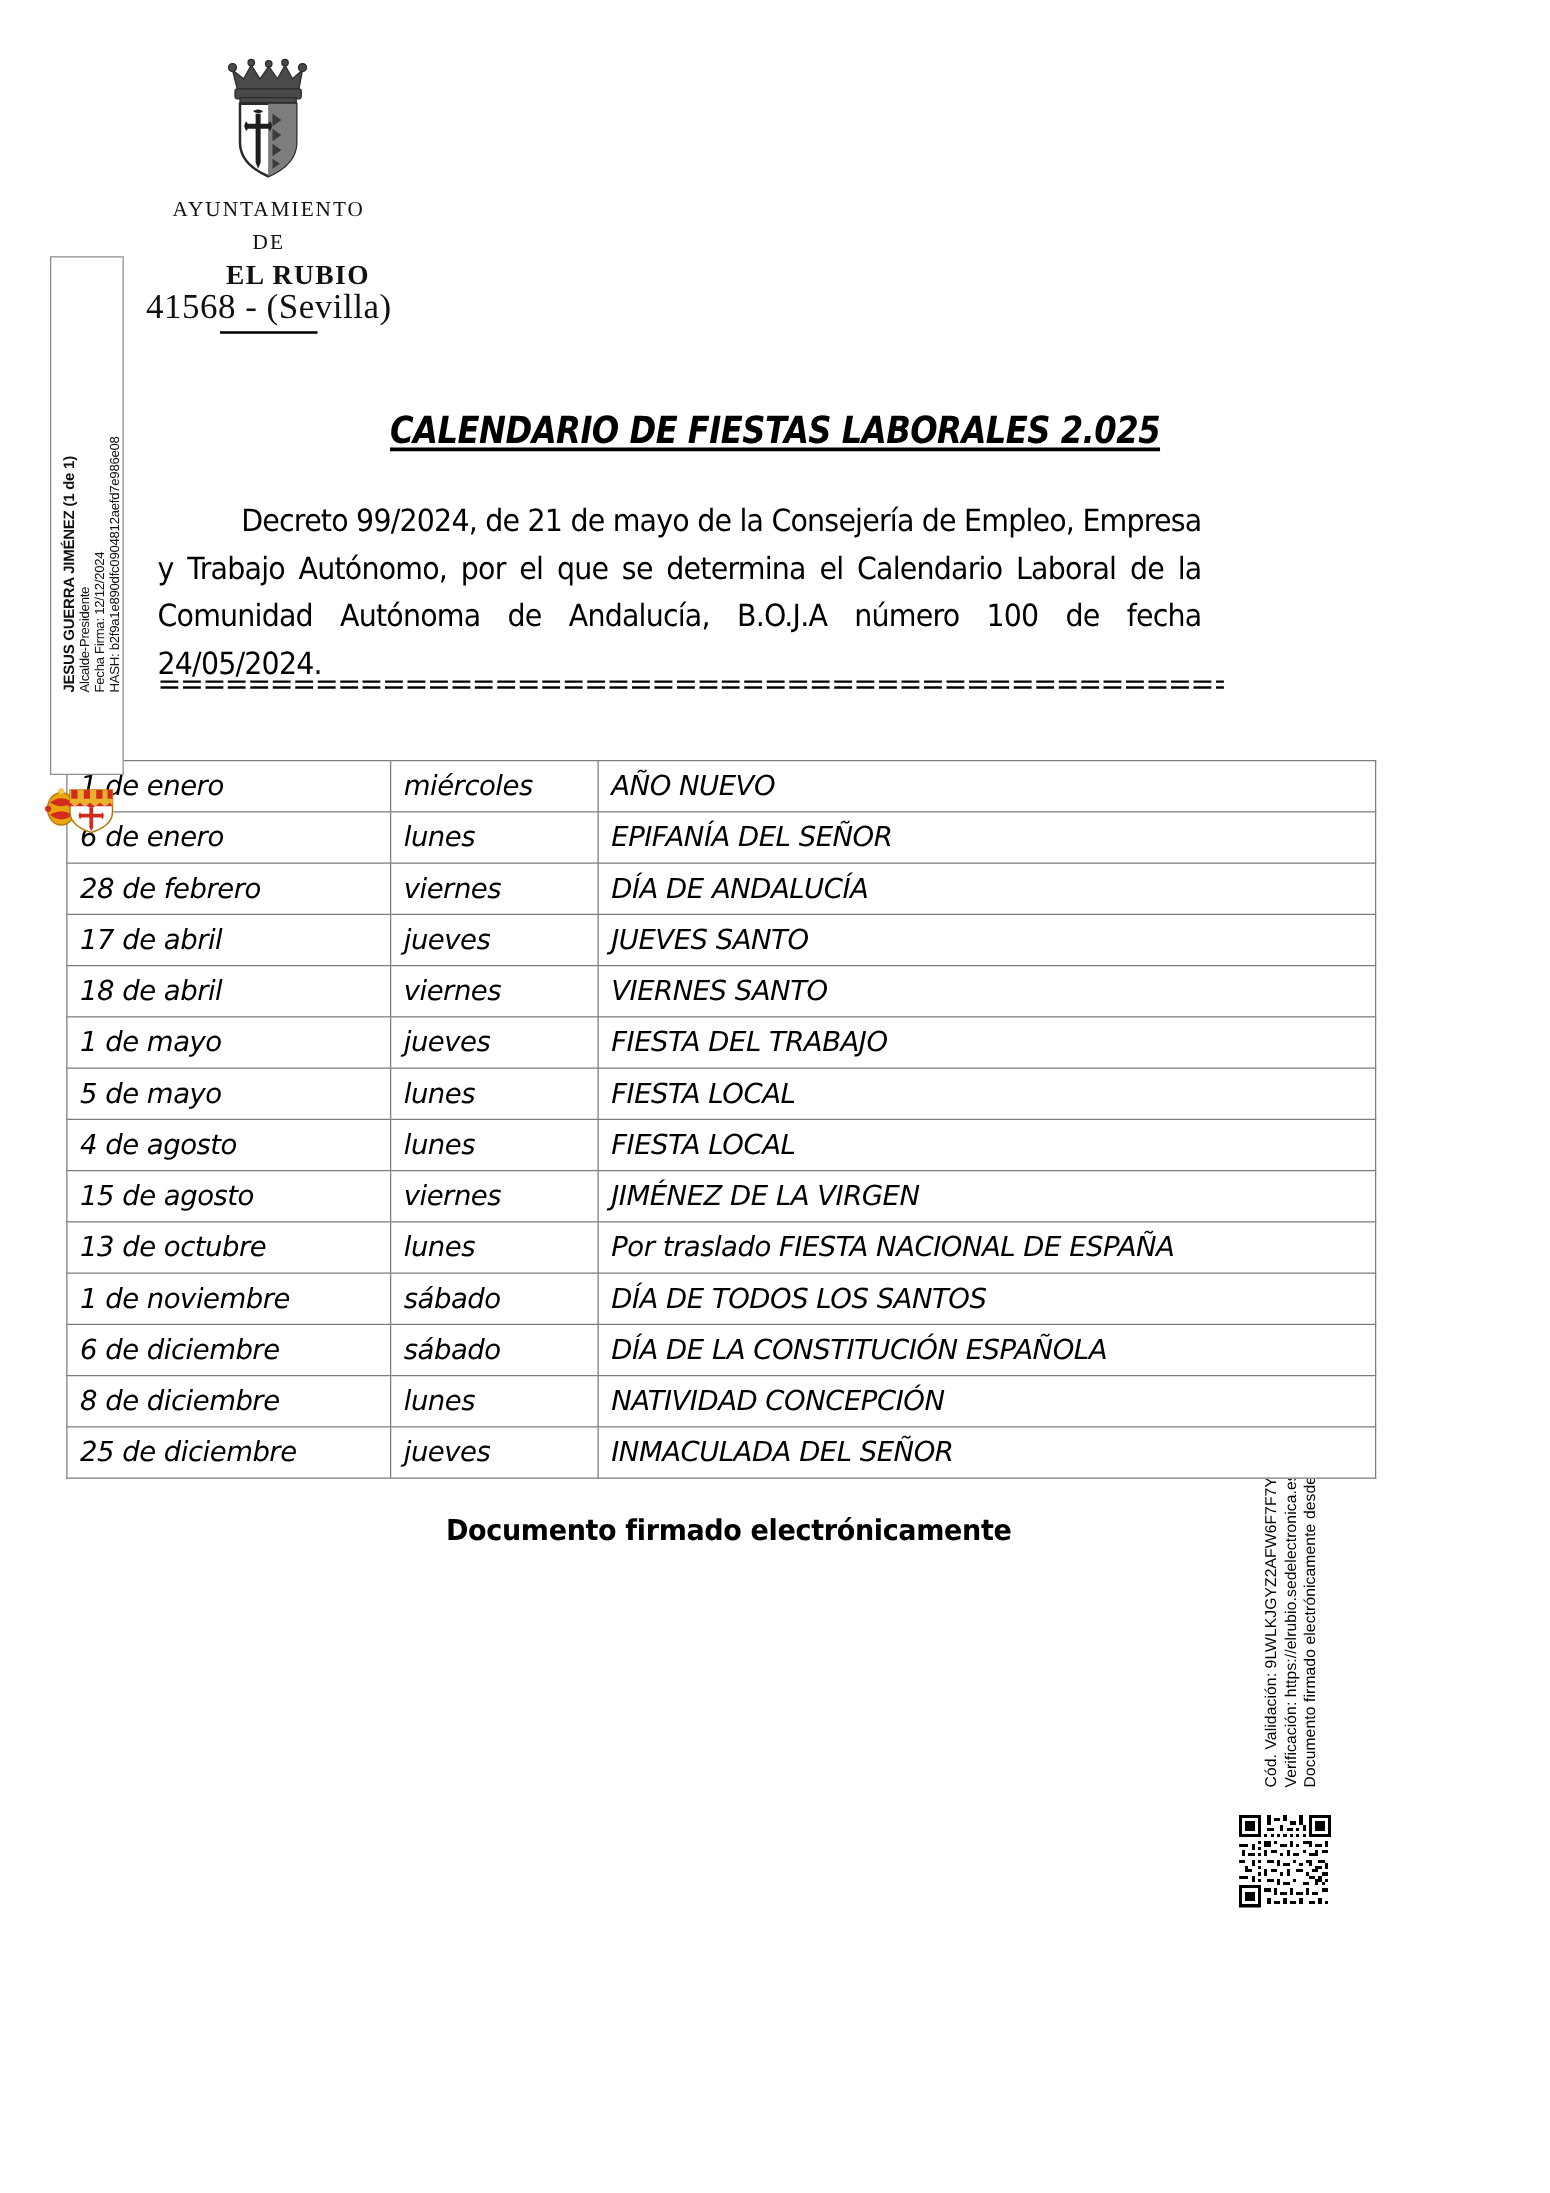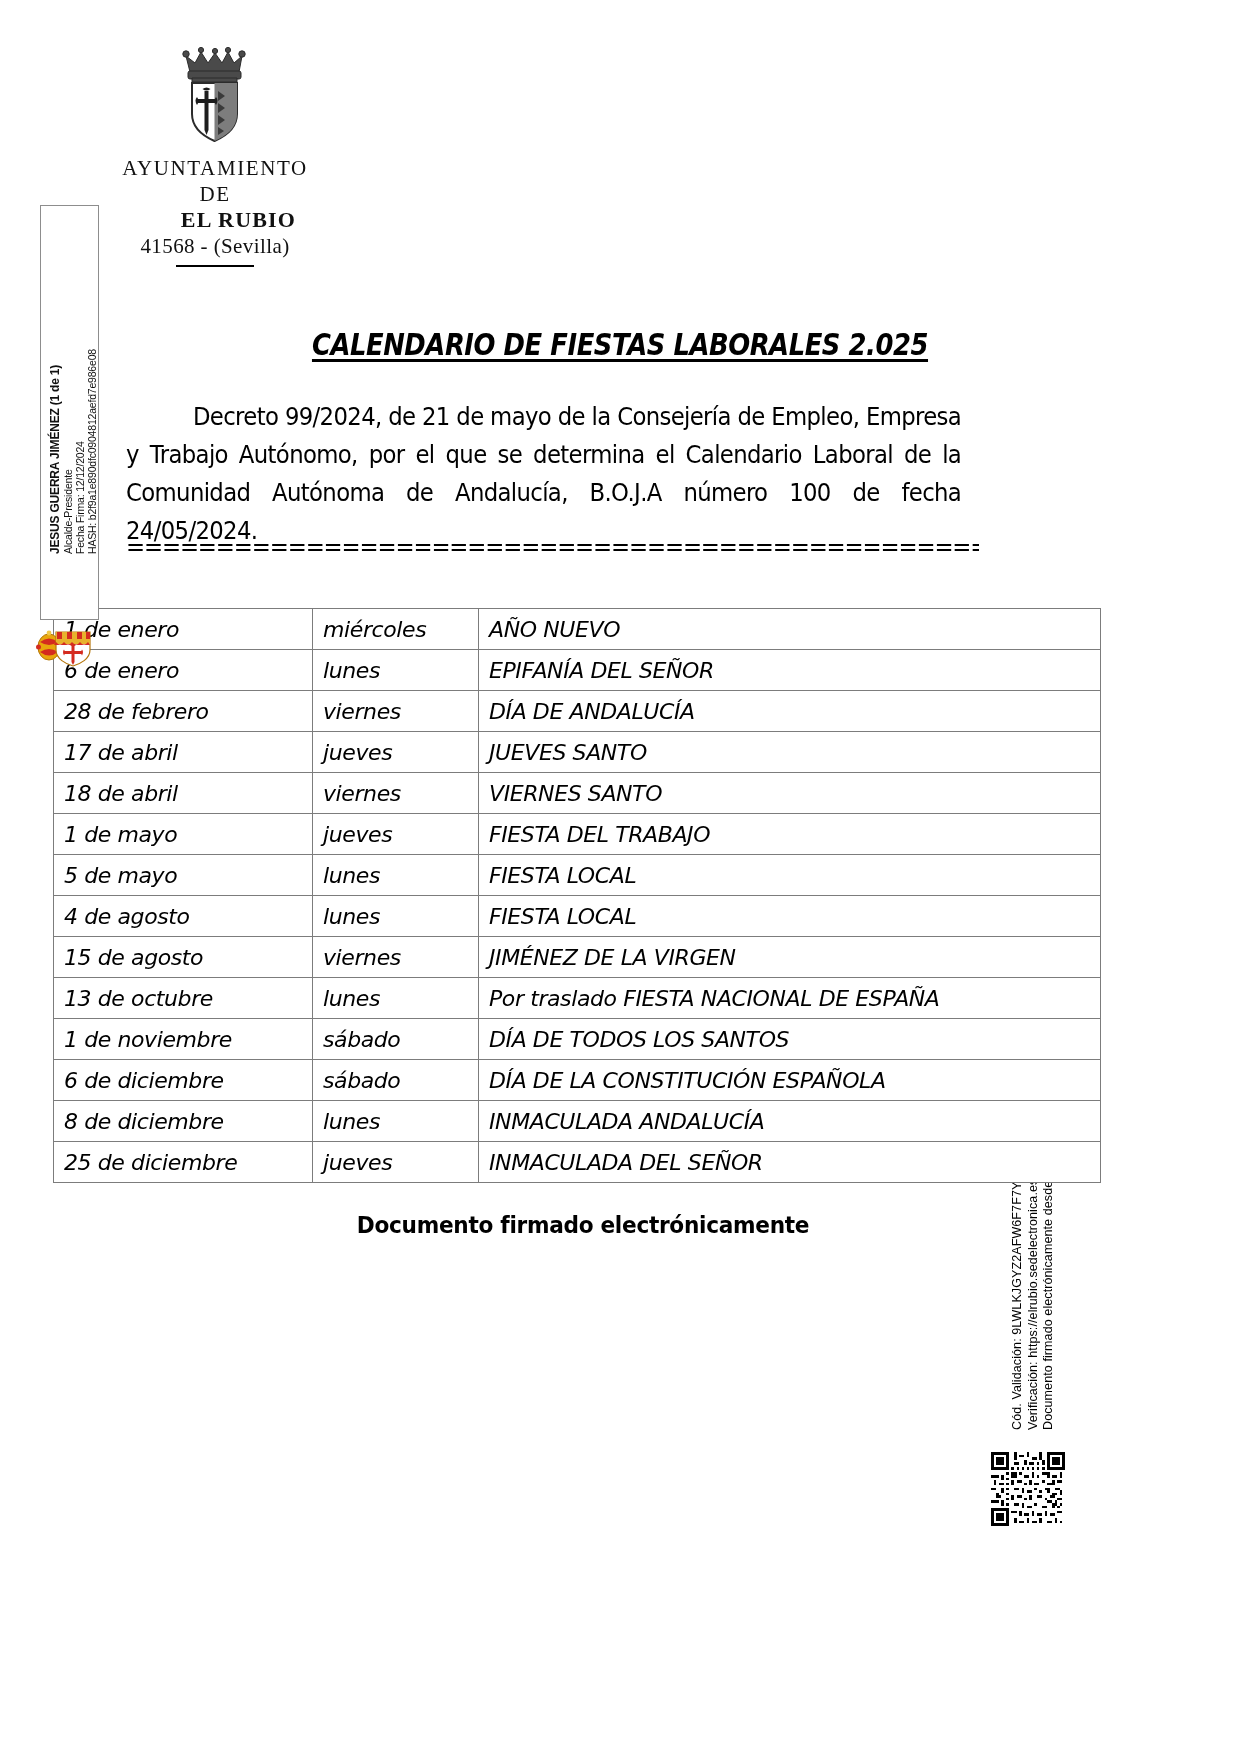--- a/index.html
+++ b/index.html
@@ -85,34 +85,34 @@
     z-index: 4;
   }
   .crest {
     width: 95px;
     height: 105px;
     margin: 0 auto 8px auto;
     display: block;
   }
   .lh-line {
     font-family: "Liberation Serif", serif;
-    font-size: 21px;
+    font-size: 17px;
     line-height: 26px;
     letter-spacing: 1.6px;
     color: #111;
   }
   .lh-line.town {
     font-weight: bold;
     letter-spacing: 1.2px;
     font-size: 22px;
     margin-left: 47px;
   }
   .lh-line.cp {
     letter-spacing: 0.4px;
-    font-size: 21px;
+    font-size: 28px;
   }
   .lh-rule {
     width: 78px;
     height: 2px;
     background: #000;
     margin: 6px auto 0 auto;
   }
 
   
   .doc-title {
@@ -392,21 +392,21 @@
         <td class="c-name">DÍA DE TODOS LOS SANTOS</td>
       </tr>
       <tr>
         <td class="c-date">6 de diciembre</td>
         <td class="c-day">sábado</td>
         <td class="c-name">DÍA DE LA CONSTITUCIÓN ESPAÑOLA</td>
       </tr>
       <tr>
         <td class="c-date">8 de diciembre</td>
         <td class="c-day">lunes</td>
-        <td class="c-name">INMACULADA ANDALUCÍA</td>
+        <td class="c-name">NATIVIDAD CONCEPCIÓN</td>
       </tr>
       <tr>
         <td class="c-date">25 de diciembre</td>
         <td class="c-day">jueves</td>
         <td class="c-name">INMACULADA DEL SEÑOR</td>
       </tr>
     </tbody>
   </table>
 
   <div class="footer-note">Documento firmado electrónicamente</div>

